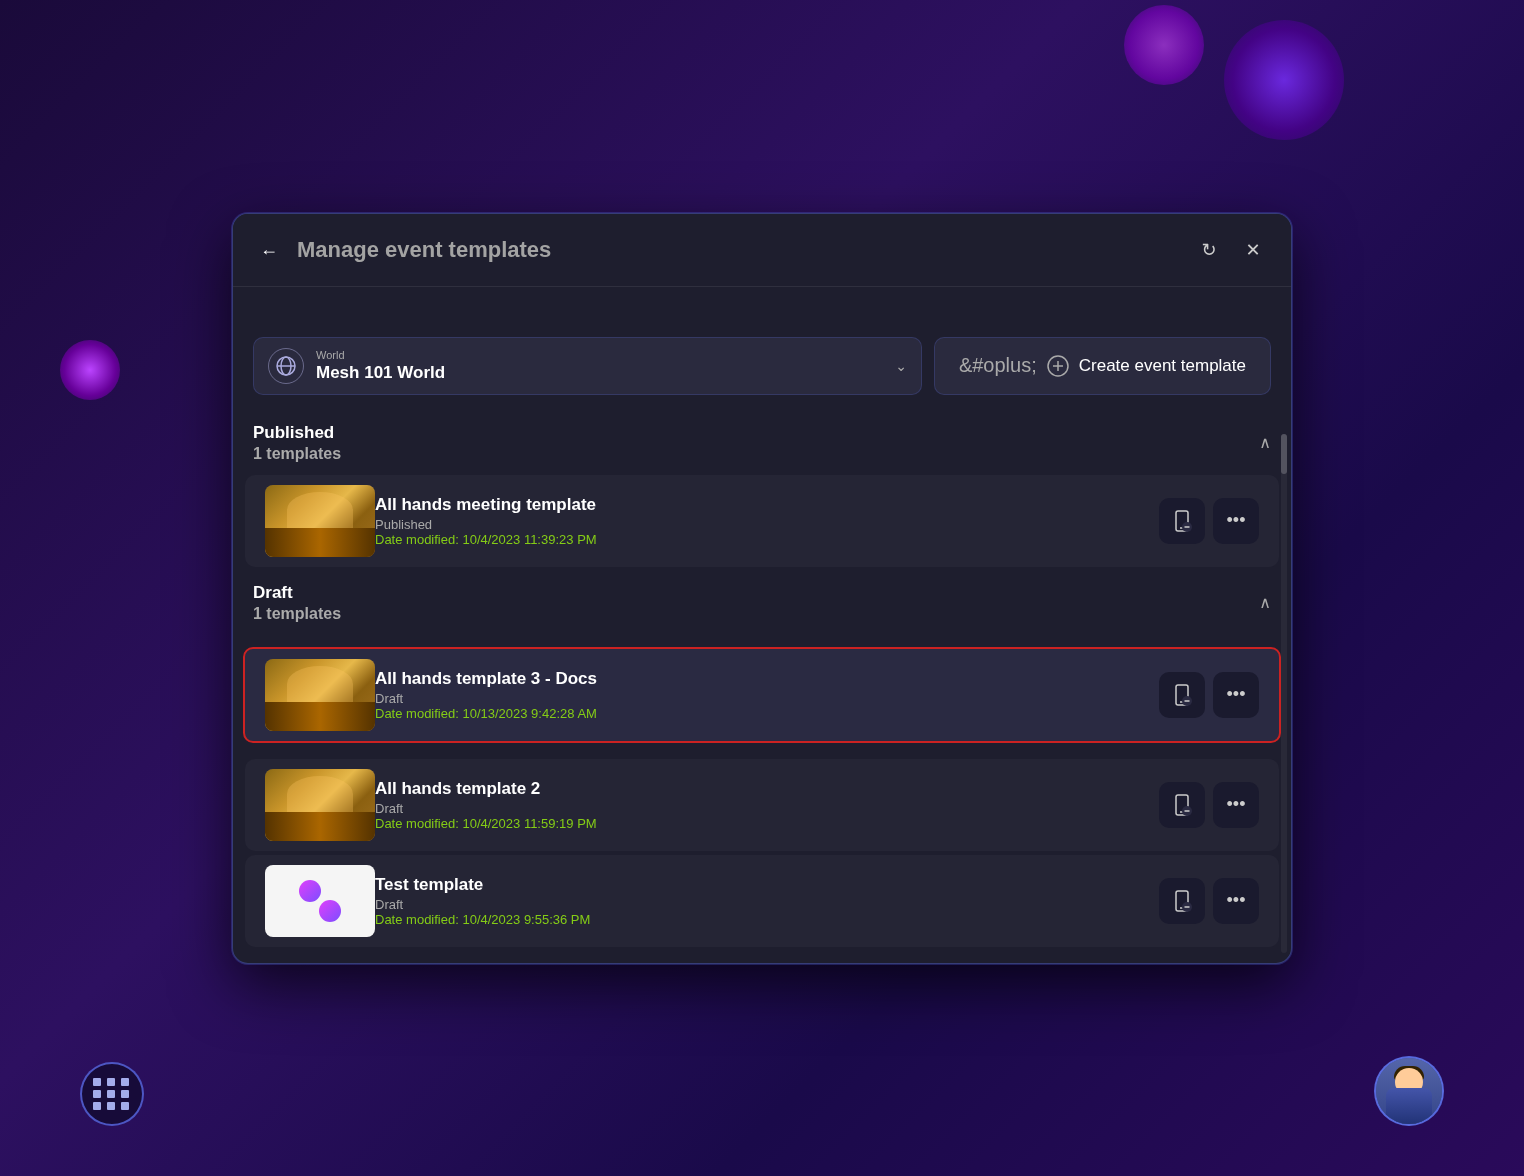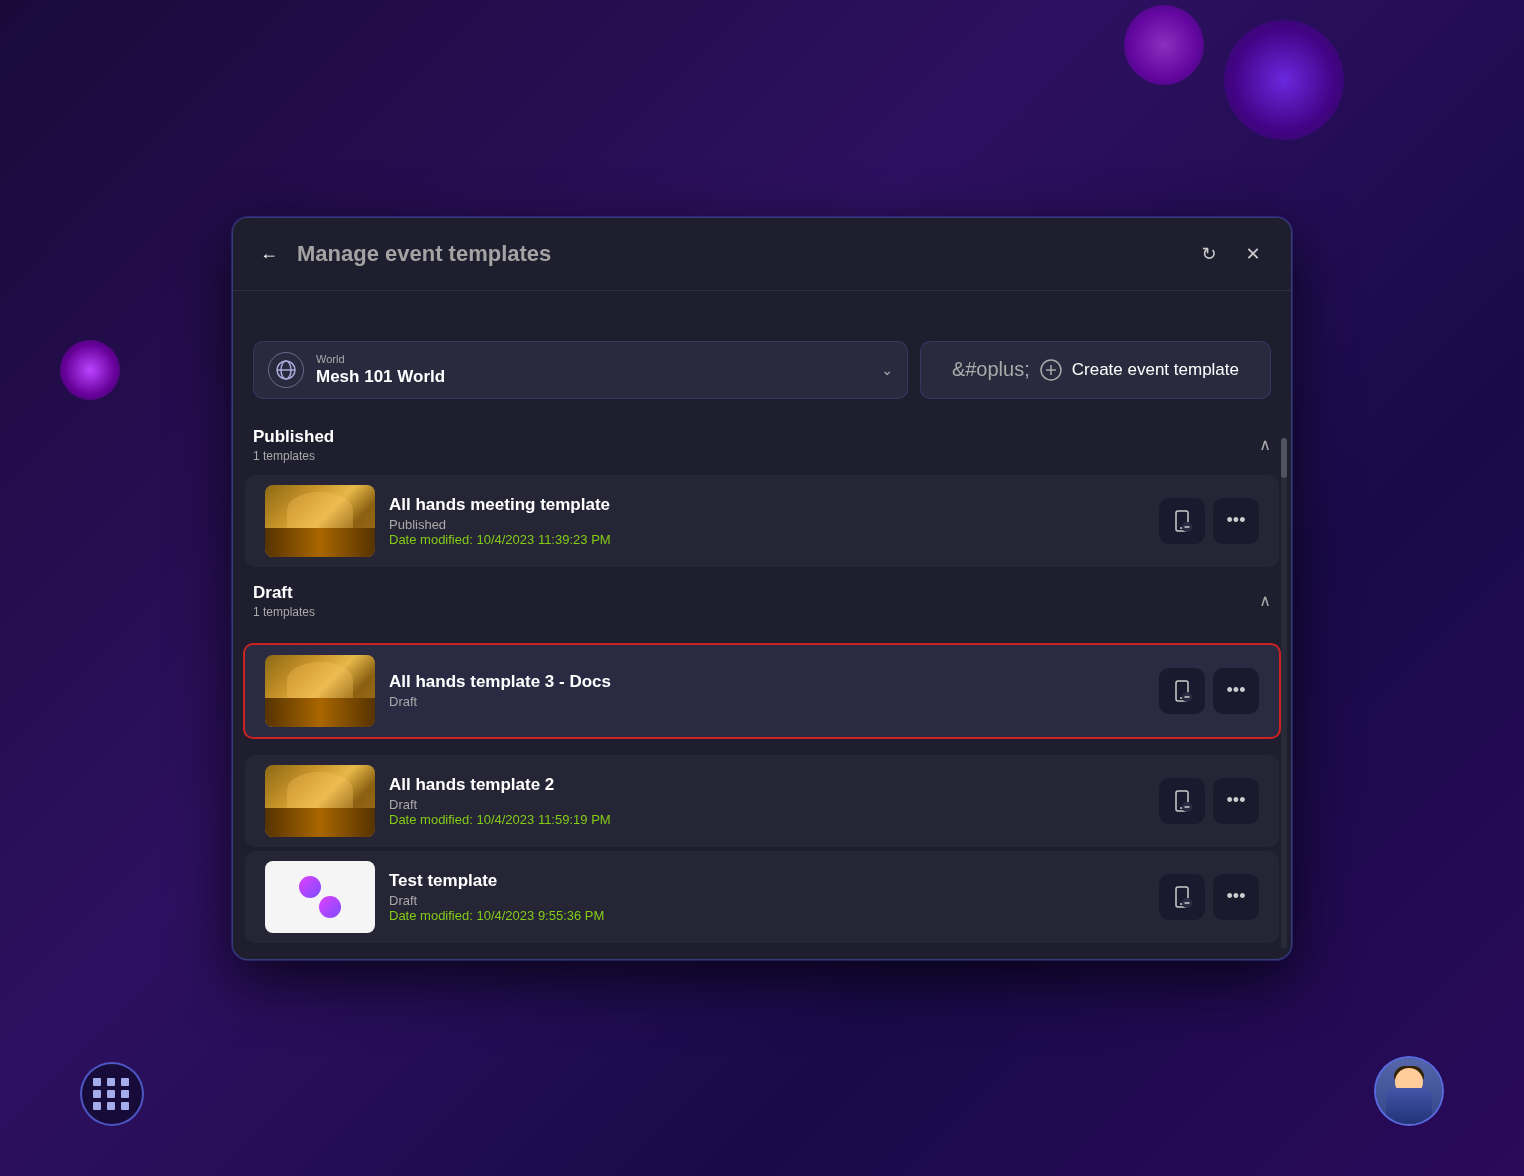--- a/index.html
+++ b/index.html
@@ -151,21 +151,21 @@
       font-weight: 600;
       color: #ffffff;
     }
     .chevron-down {
       color: #aaaaaa;
       font-size: 14px;
     }
     .create-btn {
       background: #2a2a3e;
       border-radius: 10px;
-      padding: 10px 31px;
+      padding: 10px 24px;
       display: flex;
       align-items: center;
       gap: 10px;
       cursor: pointer;
       border: 1px solid rgba(100,120,255,0.2);
       color: #ffffff;
       font-size: 17px;
       font-weight: 500;
       min-width: 240px;
       justify-content: center;
@@ -181,41 +181,41 @@
       align-items: center;
       padding: 12px 20px 8px;
       justify-content: space-between;
     }
     .section-title {
       font-size: 17px;
       font-weight: 600;
       color: #ffffff;
     }
     .section-count {
-      font-size: 12px;
+      font-size: 16px;
       color: #aaaaaa;
       margin-top: 2px;
+      font-weight: bold;
     }
     .collapse-btn {
       background: transparent;
       border: none;
       cursor: pointer;
       color: #aaaaaa;
       font-size: 16px;
     }
 
     
     .template-item {
       display: flex;
       align-items: center;
       padding: 10px 20px;
       background: #252535;
       margin: 4px 12px;
       border-radius: 10px;
-      gap: 14px;
       cursor: pointer;
       justify-content: center;
     }
     .template-item.selected {
       background: #2a2a42;
       border: 2px solid #cc2222;
       margin: 16px 10px;
     }
 
     .template-thumb {
@@ -470,20 +470,21 @@
     <button class="collapse-btn">∧</button>
   </div>
 
   <div class="template-item selected">
     <div class="template-thumb">
       <div class="thumb-arch"></div>
     </div>
     <div class="template-info">
       <div class="template-name">All hands template 3 - Docs</div>
       <div class="template-status">Draft</div>
+      <div class="template-date">Date modified: 10/13/2023 9:42:28 AM</div>
     </div>
     <div class="template-actions">
       <button class="action-btn">
         <svg width="20" height="22" viewBox="0 0 20 22" fill="none">
           <rect x="4" y="1" width="12" height="20" rx="2" stroke="#cccccc" stroke-width="1.5" fill="none"></rect>
           <line x1="8" y1="18" x2="12" y2="18" stroke="#cccccc" stroke-width="1.5"></line>
           <circle cx="15" cy="17" r="5" fill="#2a2a42"></circle>
           <line x1="12.5" y1="17" x2="17.5" y2="17" stroke="#cccccc" stroke-width="1.5"></line>
         </svg>
       </button>

